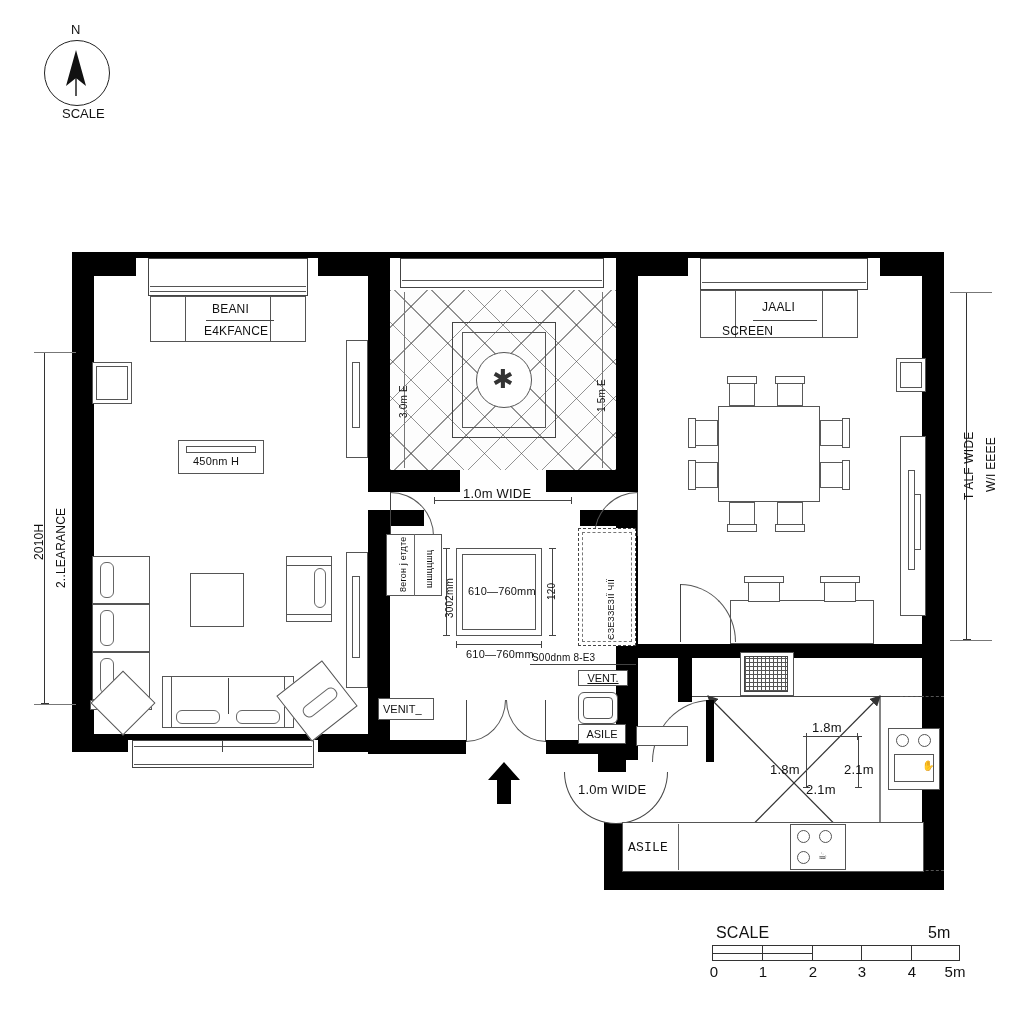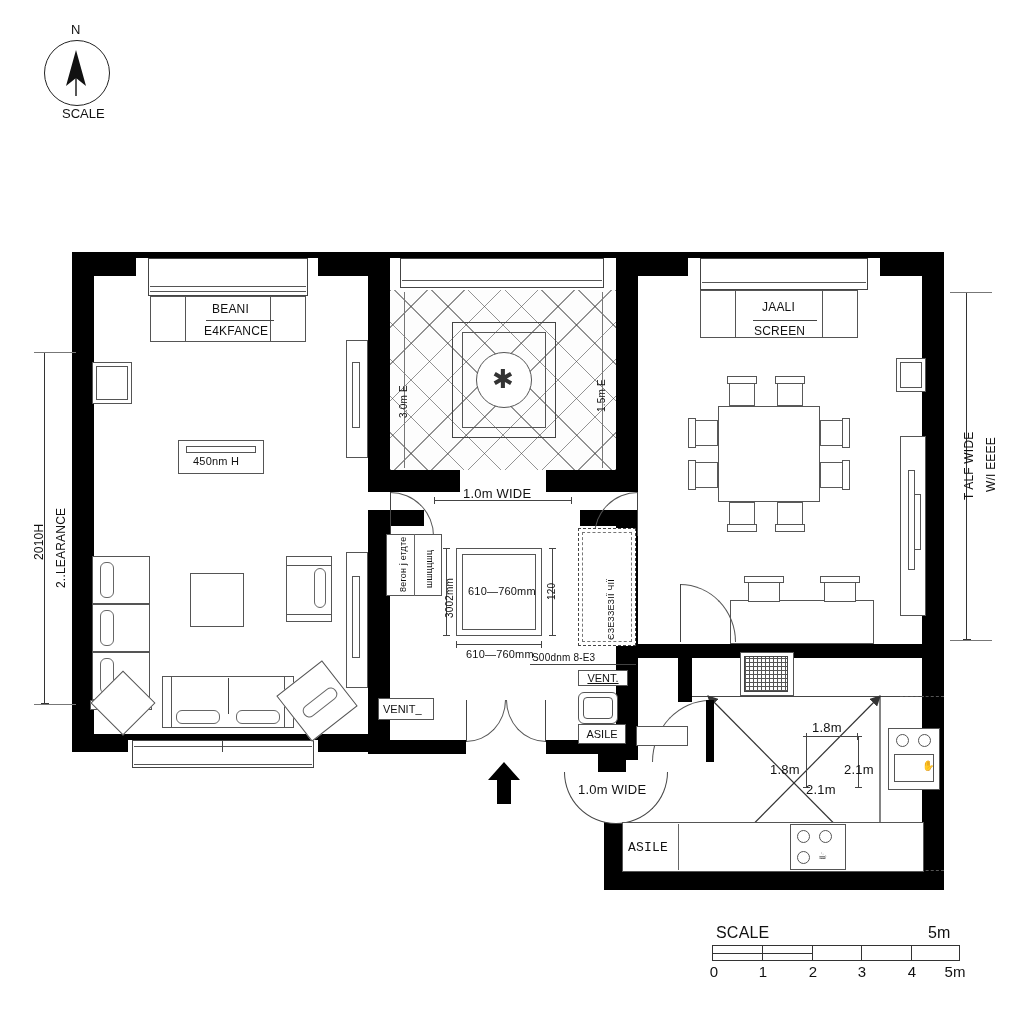--- a/index.html
+++ b/index.html
@@ -219,21 +219,21 @@
   <div class="vline" style="left:637px;top:492px;height:44px;"></div>
 
   <div class="dim-h" style="left:434px;top:500px;width:138px;"></div>
   <div class="lbl" style="left:463px;top:486px;font-size:13px;">1.0m WIDE</div>
 
   <div class="fbox" style="left:700px;top:290px;width:158px;height:48px;"></div>
   <div class="fbox" style="left:700px;top:290px;width:36px;height:48px;"></div>
   <div class="fbox" style="left:822px;top:290px;width:36px;height:48px;"></div>
   <div class="lbl" style="left:762px;top:300px;font-size:12px;">JAALI</div>
   <div class="hline" style="left:753px;top:320px;width:64px;"></div>
-  <div class="lbl" style="left:754px;top:324px;font-size:12px;">SCREEN</div>
+  <div class="lbl" style="left:722px;top:324px;font-size:12px;">SCREEN</div>
 
   <div class="fbox" style="left:718px;top:406px;width:102px;height:96px;"></div>
   <div class="chair" style="left:729px;top:382px;width:26px;height:24px;"></div>
   <div class="fbox" style="left:727px;top:376px;width:30px;height:8px;"></div>
   <div class="chair" style="left:777px;top:382px;width:26px;height:24px;"></div>
   <div class="fbox" style="left:775px;top:376px;width:30px;height:8px;"></div>
   <div class="chair" style="left:729px;top:502px;width:26px;height:24px;"></div>
   <div class="fbox" style="left:727px;top:524px;width:30px;height:8px;"></div>
   <div class="chair" style="left:777px;top:502px;width:26px;height:24px;"></div>
   <div class="fbox" style="left:775px;top:524px;width:30px;height:8px;"></div>

